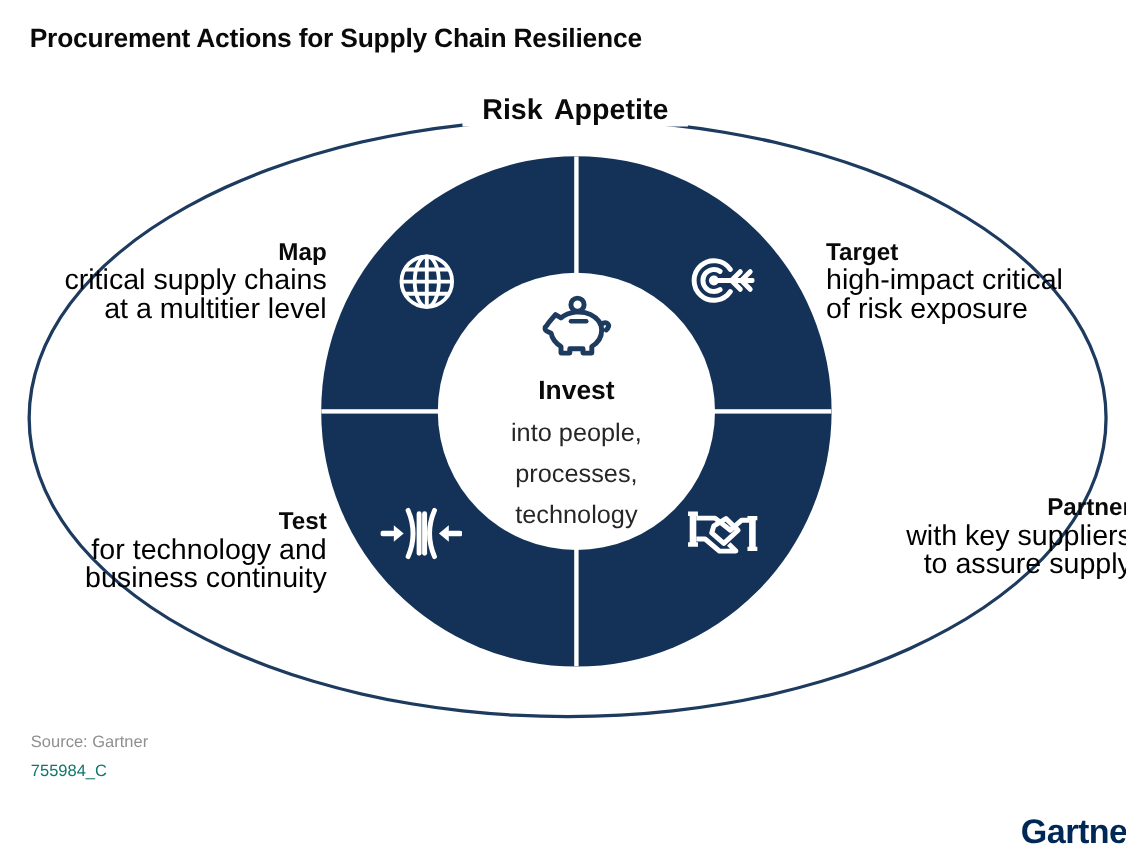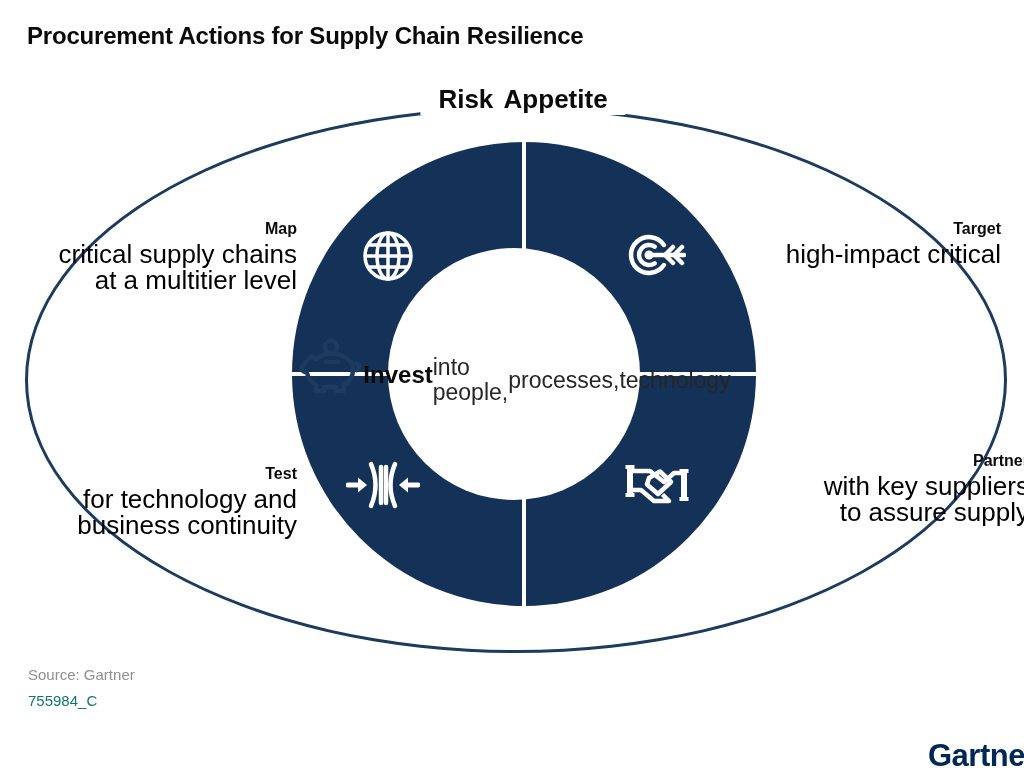--- a/index.html
+++ b/index.html
@@ -21,38 +21,38 @@
     background:#ffffff; padding:0 18px; z-index:2;
     font-size:26px; font-weight:bold; color:#0a0a0a; word-spacing:4px; white-space:nowrap;
   }
   .donut {
     position:absolute; left:292px; top:142px; width:464px; height:464px;
     border-radius:50%; background:#143257; overflow:hidden;
   }
   .div-v { position:absolute; left:230px; top:0; width:4px; height:464px; background:#fff; }
   .div-h { position:absolute; top:230px; left:0; height:4px; width:464px; background:#fff; }
   .inner {
-    position:absolute; left:96px; top:106px; width:252px; height:252px;
+    position:absolute; left:106px; top:106px; width:252px; height:252px;
     background:#fff; border-radius:50%;
-    display:flex; flex-direction:row; align-items:center; justify-content:center;
-    text-align:left;
+    display:flex; flex-direction:column; align-items:center; justify-content:center;
+    text-align:right;
   }
   .inner svg { margin-bottom:9px; }
   .invest-h { font-size:24px; font-weight:bold; color:#0a0a0a; line-height:27px; }
   .invest-line { font-size:23px; color:#262626; line-height:25px;margin-top:12px; }
   .q-icon { position:absolute; z-index:1; }
   .icon-globe { left:361px; top:229px; }
   .icon-target { left:628px; top:230px; }
   .icon-test { left:346px; top:460px; }
   .icon-handshake { left:623px; top:456px; }
   .q-text { position:absolute; }
-  .q-head { font-size:16px; font-weight:bold; color:#0a0a0a; line-height:27px; }
+  .q-head { font-size:22px; font-weight:bold; color:#0a0a0a; line-height:27px; }
   .q-line { font-size:26px; color:#000000; line-height:25.5px; }
   .q-map { left:40px; top:215px; width:257px; text-align:right; }
-  .q-target { left:751px; top:215px; width:250px; text-align:right; }
+  .q-target { left:751px; top:215px; width:250px; text-align:left; }
   .q-test { left:40px; top:460px; width:257px; text-align:right; }
   .q-partner { left:751px; top:447px; width:250px; text-align:right;margin-left:28px; }
   .source-line { position:absolute; left:28px; top:666px; font-size:15px; color:#8f8f8f; }
   .figure-id { position:absolute; left:28px; top:692px; font-size:15px; color:#0f766e; }
   .logo {
     position:absolute; left:928px; top:738px; white-space:nowrap;
     font-size:31px; font-weight:bold; color:#002856; letter-spacing:-0.5px;
   }
 </style>
 </head>
@@ -135,20 +135,21 @@
 
   <div class="q-text q-map">
     <div class="q-head">Map</div>
     <div class="q-line">critical supply chains</div>
     <div class="q-line">at a multitier level</div>
   </div>
 
   <div class="q-text q-target">
     <div class="q-head">Target</div>
     <div class="q-line">high-impact critical</div>
+    <div class="q-line">of risk exposure</div>
   </div>
 
   <div class="q-text q-test">
     <div class="q-head">Test</div>
     <div class="q-line">for technology and</div>
     <div class="q-line">business continuity</div>
   </div>
 
   <div class="q-text q-partner">
     <div class="q-head">Partner</div>

